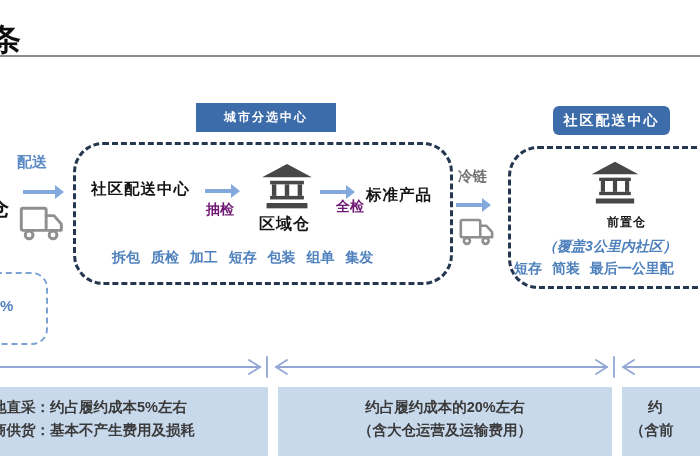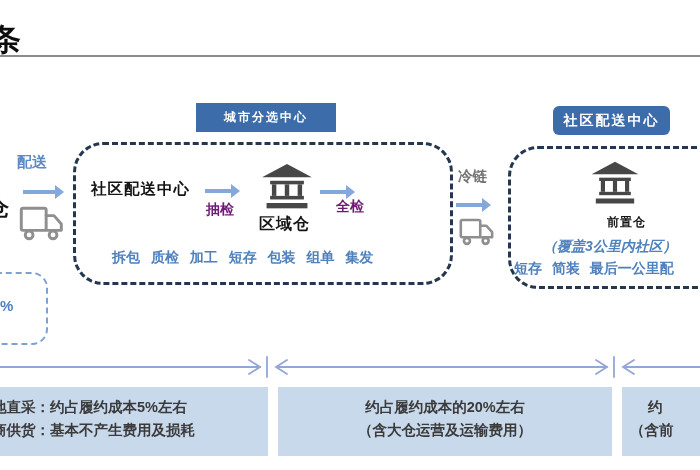--- a/index.html
+++ b/index.html
@@ -78,20 +78,21 @@
     <rect x="27.5" y="24" width="5" height="13"></rect>
     <rect x="42" y="24" width="5" height="13"></rect>
     <rect x="11" y="37" width="38" height="4"></rect>
     <rect x="7" y="45" width="46" height="6"></rect>
   </svg>
   <div class="abs t-black" style="left:259px; top:214px; font-size:16px;">区域仓</div>
 
   <div class="abs flow-arrow" style="left:320px; top:190px; width:26px;"></div>
   <div class="abs t-blue-lt" style="left:336px; top:198px; font-size:14px;">全检</div>
 
+  <div class="abs t-black" style="left:366px; top:185px; font-size:15.5px;">标准产品</div>
 
   <div class="abs t-blue nowrap" style="left:112px; top:249px; font-size:14px; word-spacing:7px;">拆包 质检 加工 短存 包装 组单 集发</div>
 
   <div class="abs t-blue" style="left:458px; top:167px; font-size:14.5px; color:#737373;">冷链</div>
   <div class="abs flow-arrow" style="left:456px; top:203px; width:26px;"></div>
   <svg class="abs" style="left:459px; top:216px;" width="36" height="31" viewBox="0 0 50 42" fill="none" stroke="#8f8f8f" stroke-width="3.6" stroke-linejoin="round" stroke-linecap="round">
     <rect x="2.5" y="5" width="27" height="24" rx="2"></rect>
     <path d="M29.5,13 h8.5 l8,9 v7 h-16.5"></path>
     <circle cx="11" cy="34" r="4.2"></circle>
     <circle cx="37" cy="34" r="4.2"></circle>

